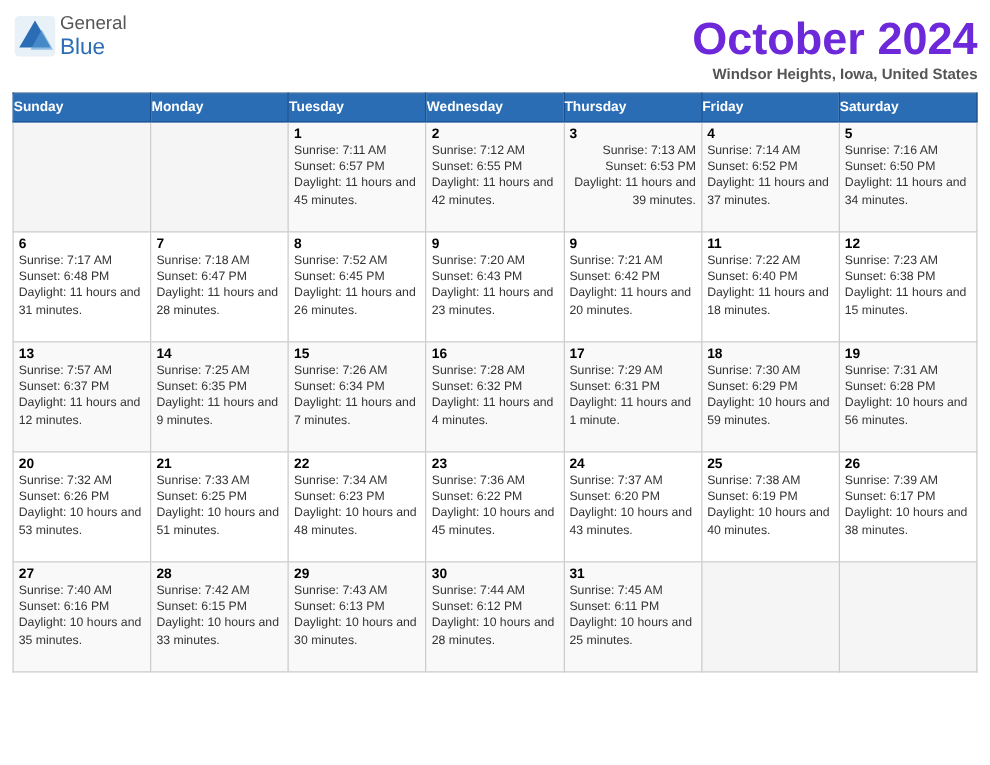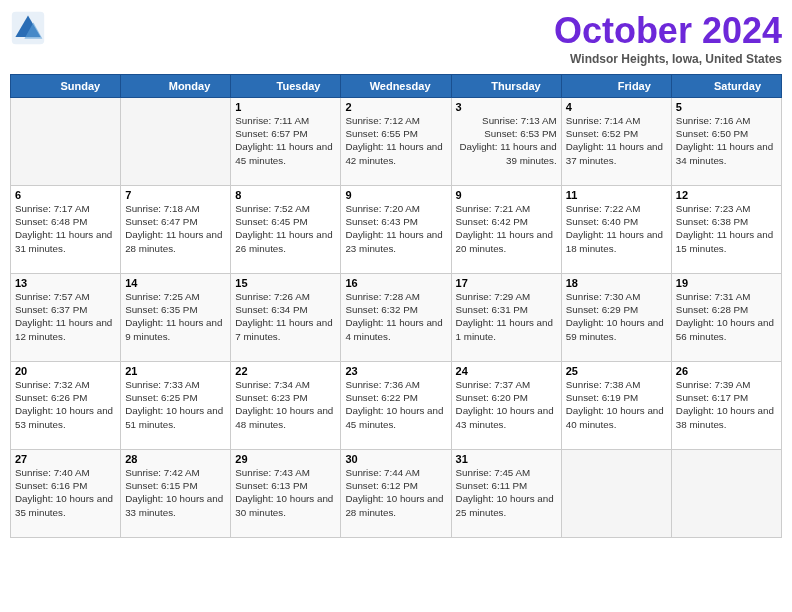--- a/index.html
+++ b/index.html
@@ -32,22 +32,22 @@
       font-weight: bold;
     }
     table {
       width: 100%;
       border-collapse: collapse;
       font-size: 10.5px;
     }
     thead tr th {
       background-color: #2a6db5;
       color: #fff;
-      text-align: right;
-      padding: 5px 20px;
+      text-align: left;
+      padding: 5px 0;
       font-size: 11px;
       border: 1px solid #1a5090;
     }
     tbody tr td {
       border: 1px solid #ccc;
       vertical-align: top;
       padding: 3px 4px;
       min-height: 80px;
       height: 88px;
       width: calc(100% / 7);
@@ -89,20 +89,24 @@
 </head>
 <body>
 
 <div class="header">
   <div class="logo-wrapper">
     <svg class="logo-svg" viewBox="0 0 40 40">
       <rect x="2" y="2" width="36" height="36" rx="4" fill="#e8f0f8"></rect>
       <polygon points="20,6 34,30 6,30" fill="#2a6db5"></polygon>
       <polygon points="26,14 36,32 16,32" fill="#5a9dd5" opacity="0.6"></polygon>
     </svg>
+    <div class="logo-text-block">
+      <span class="logo-general">General</span>
+      <span class="logo-blue">Blue</span>
+    </div>
   </div>
   <div class="title-block">
     <div class="main-title">October 2024</div>
     <div class="subtitle">Windsor Heights, Iowa, United States</div>
   </div>
 </div>
 
 <table>
   <thead>
     <tr>

